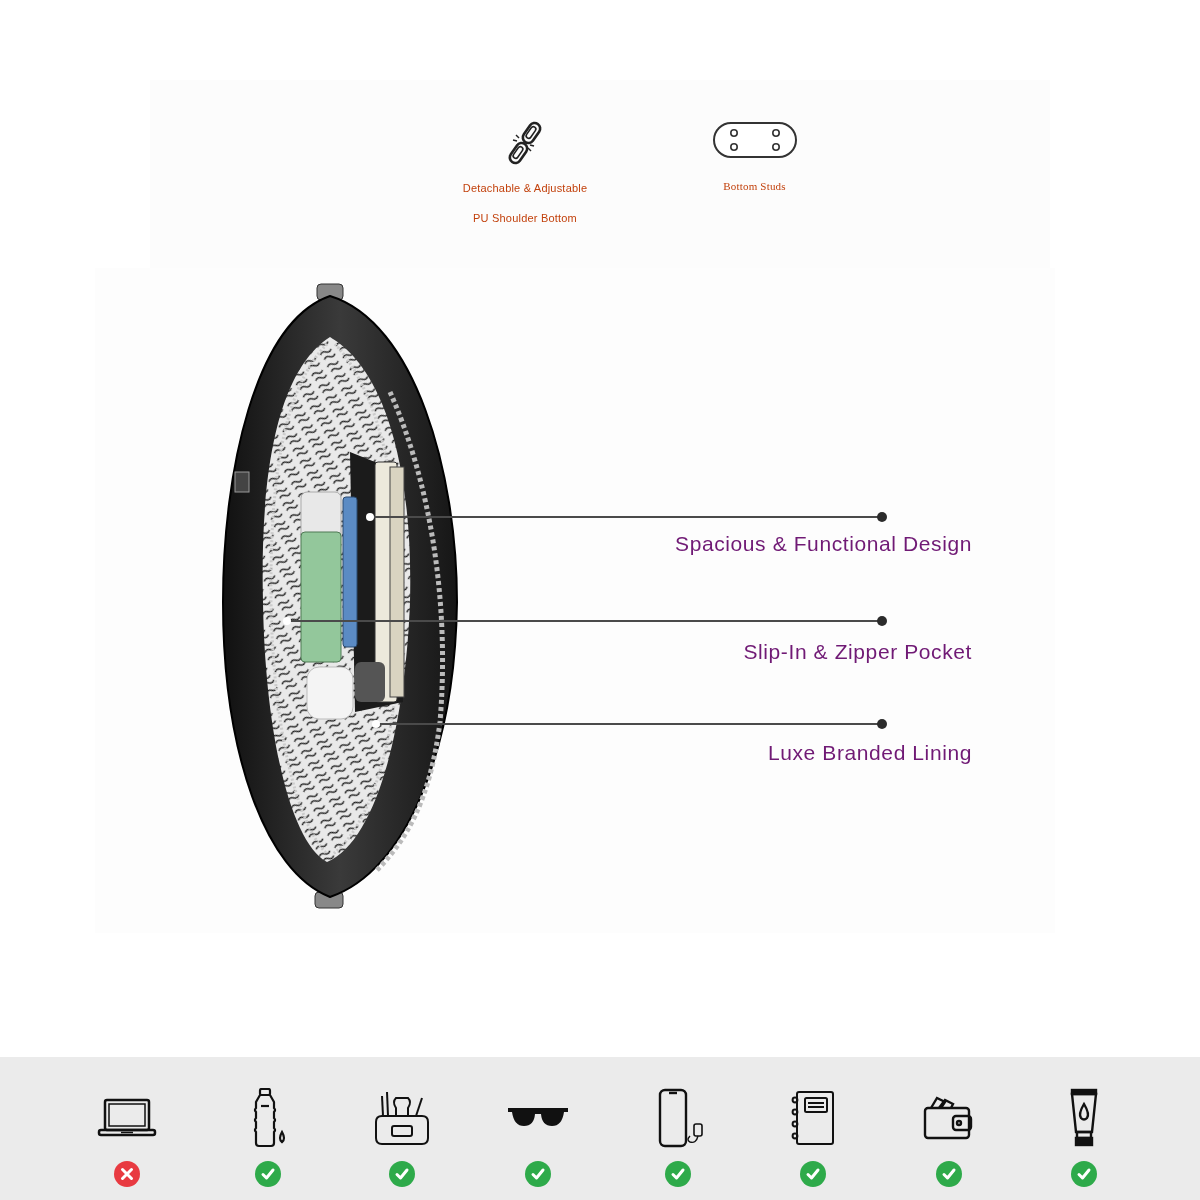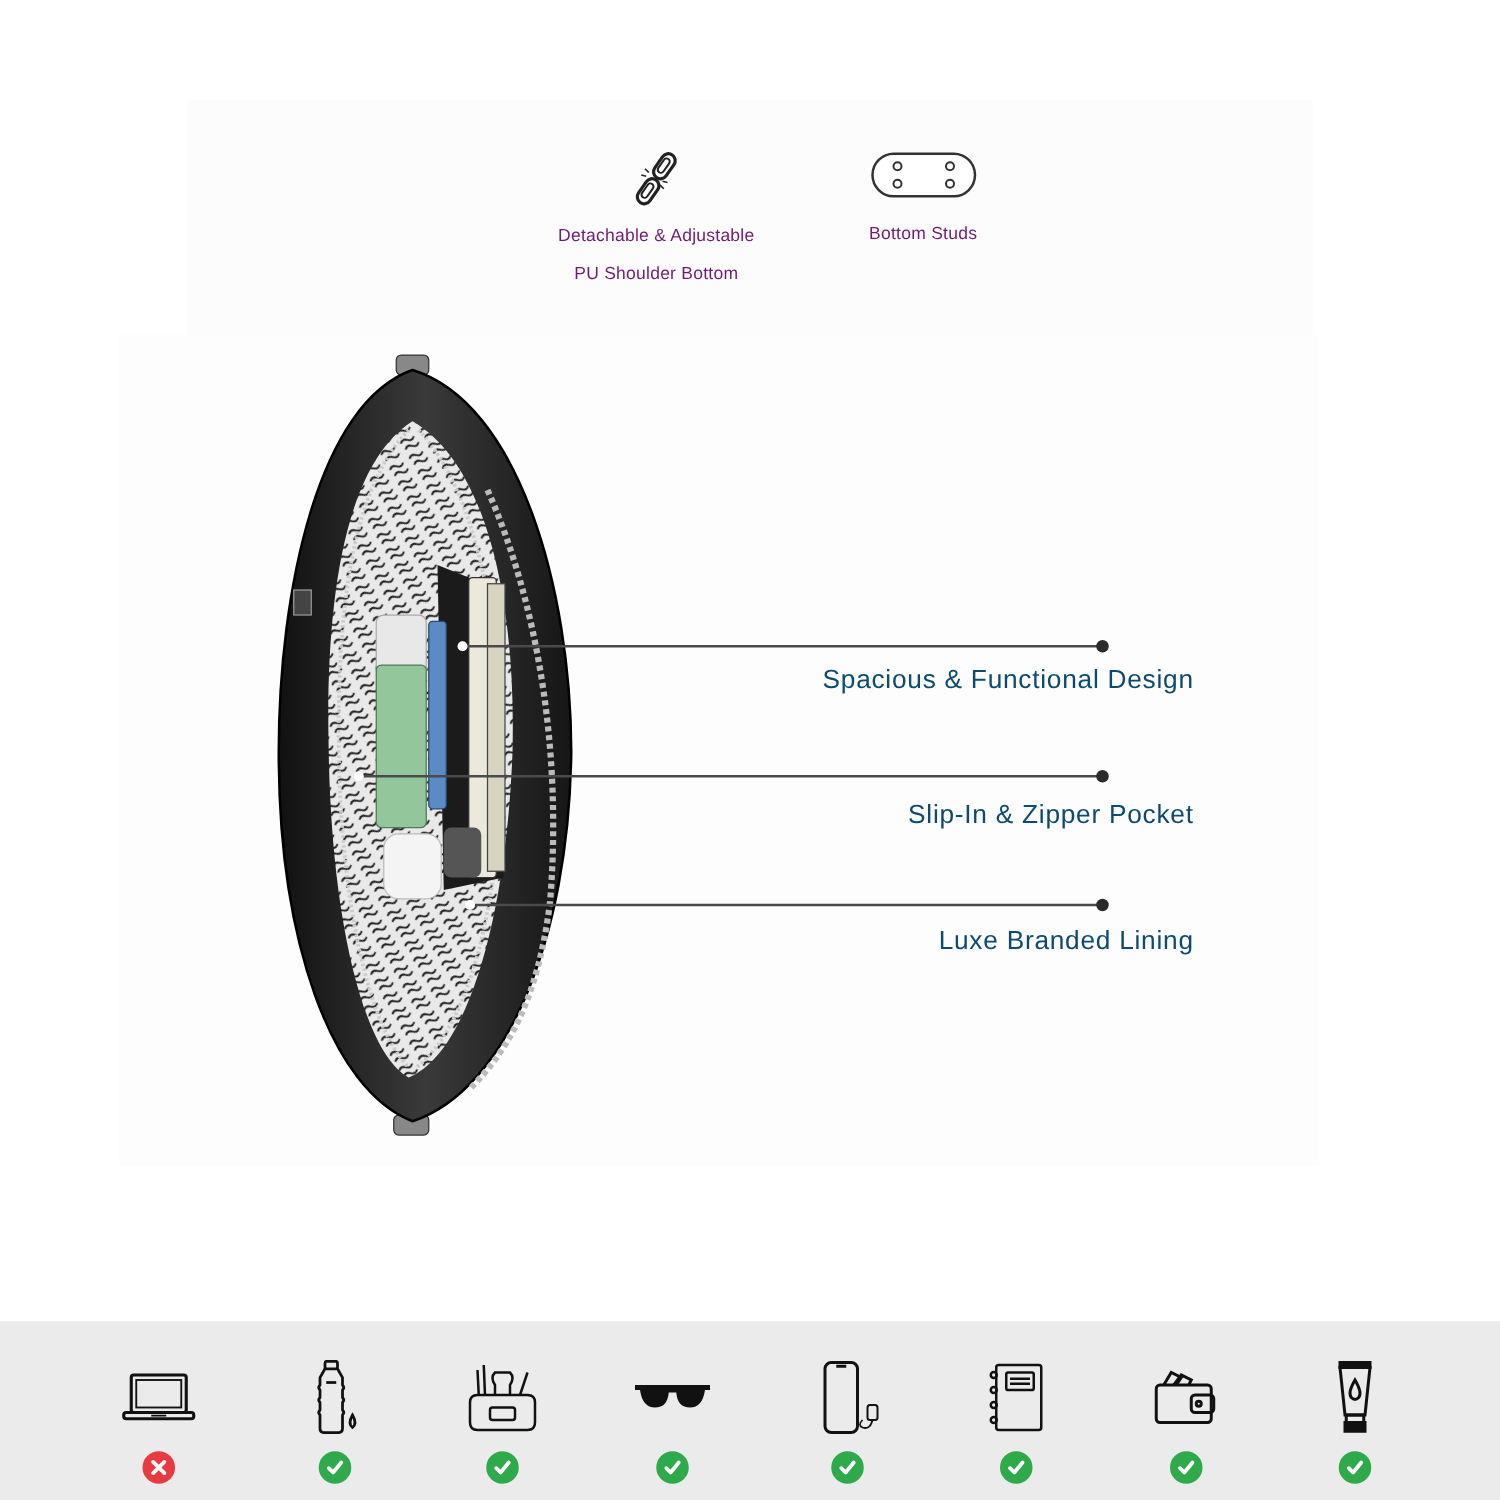--- a/index.html
+++ b/index.html
@@ -2,32 +2,32 @@
 <html><head>
 <meta charset="utf-8">
 <style>
   html, body { margin:0; padding:0; }
   body { width:1200px; height:1200px; background:#ffffff; position:relative; overflow:hidden;
          font-family:"Liberation Sans", "DejaVu Sans", sans-serif; color:#2b2b2b; }
   .panel-top { position:absolute; left:150px; top:80px; width:900px; height:190px; background:#fcfcfc; }
   .panel-mid { position:absolute; left:95px; top:268px; width:960px; height:665px; background:#fdfdfd; }
   .feature { position:absolute; text-align:center; }
   .feature .ficon { display:block; margin:0 auto; }
-  .feature .flabel { font-size:14px; line-height:16px; color:#701a75; letter-spacing:0.2px; }
+  .feature .flabel { font-size:11px; line-height:16px; color:#c2410c; letter-spacing:0.2px; }
   #feat-strap { left:400px; top:120px; width:250px; }
-  #feat-studs { left:666px; top:120px; width:145px; }
+  #feat-studs { left:682px; top:120px; width:145px;font-family:Liberation Serif, serif; }
   #feat-strap .flabel { margin-top:14px; }
   #feat-studs .flabel { margin-top:18px; }
 
   .bag { position:absolute; left:215px; top:282px; width:255px; height:630px; }
 
   .callout-line { position:absolute; height:2px; background:#4a4a4a; }
   .dot-end { position:absolute; width:10px; height:10px; border-radius:50%; background:#2b2b2b; }
   .dot-start { position:absolute; width:8px; height:8px; border-radius:50%; background:#ffffff; }
-  .callout-label { position:absolute; right:245px; font-size:21px; color:#0c4a6e; letter-spacing:0.6px; white-space:nowrap; }
+  .callout-label { position:absolute; right:228px; font-size:21px; color:#701a75; letter-spacing:0.6px; white-space:nowrap; }
 
   .band { position:absolute; left:0; top:1057px; width:1200px; height:143px; background:#ebebeb; }
   .item { position:absolute; top:1088px; width:80px; margin-left:-40px; text-align:center; }
   .item .iicon { display:block; width:64px; height:60px; margin:0 auto; }
   .status { display:block; width:26px; height:26px; border-radius:50%; margin:13px auto 0; position:relative; }
   .status svg { position:absolute; left:0; top:0; }
 </style>
 </head>
 <body>
 

